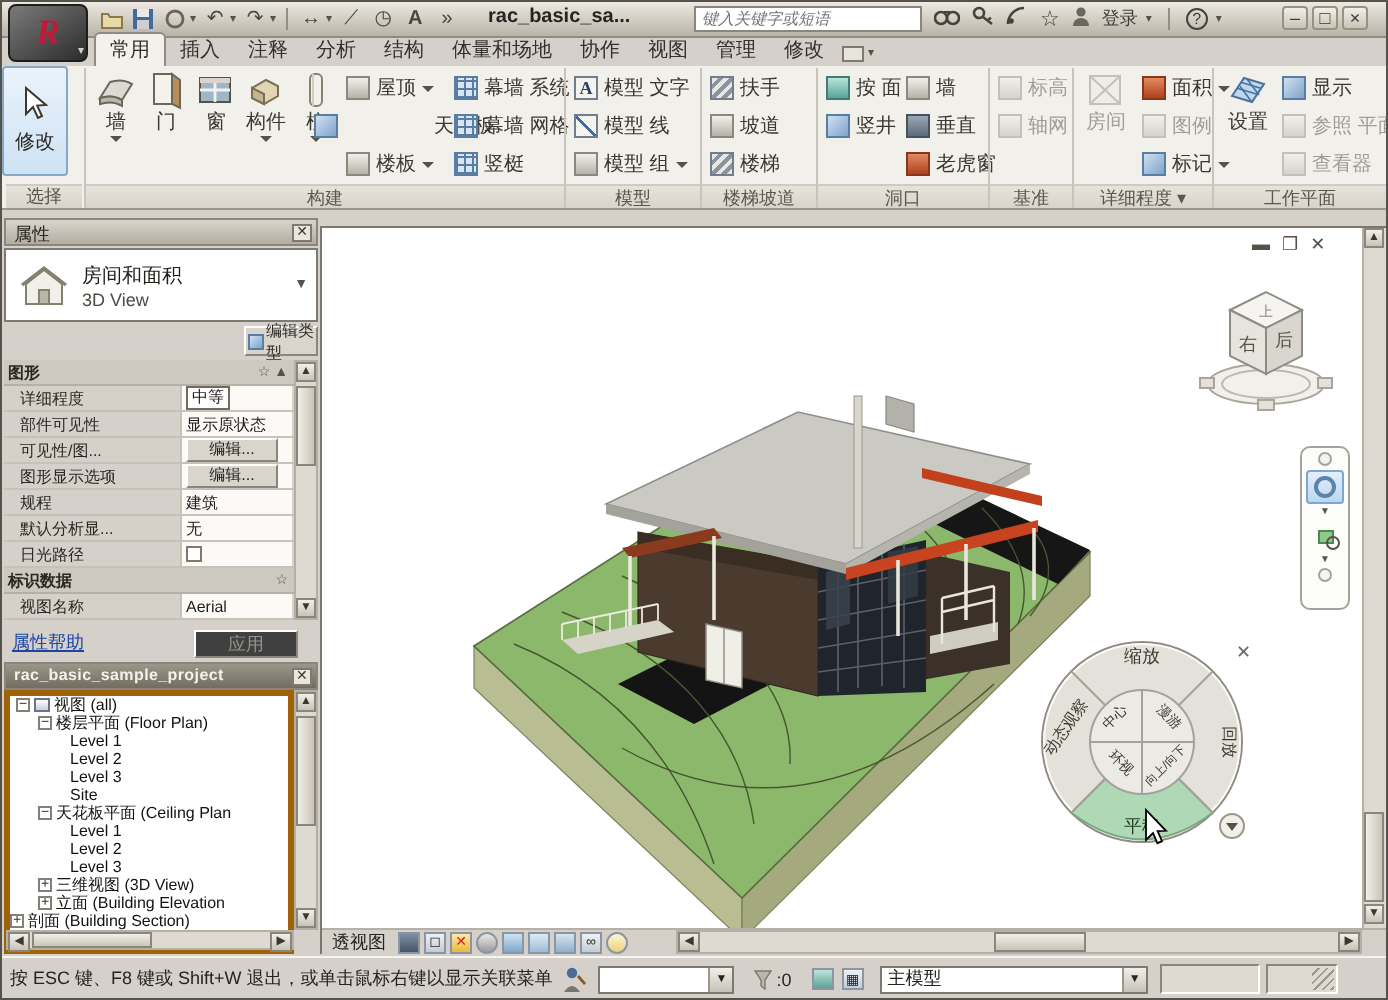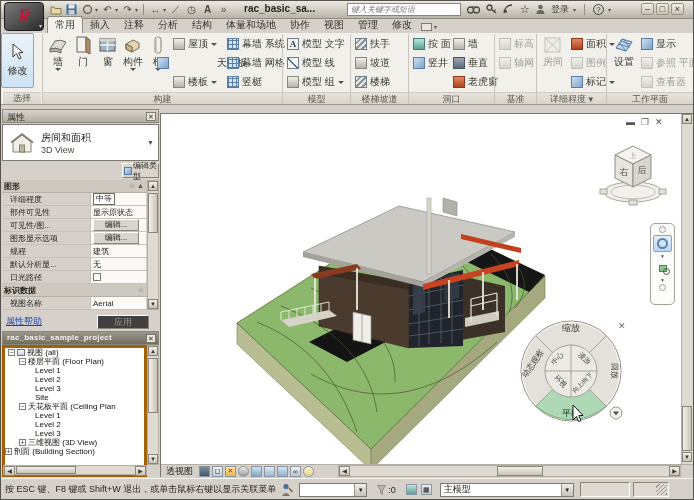--- a/index.html
+++ b/index.html
@@ -524,20 +524,24 @@
     <div class="trow" style="padding-left:30px;">
         <span>Level 2</span>
       </div>
     <div class="trow" style="padding-left:30px;">
         <span>Level 3</span>
       </div>
     <div class="trow" style="padding-left:14px;">
         <span class="exp plus"></span>
         <span>三维视图 (3D View)</span>
       </div>
+    <div class="trow" style="padding-left:14px;">
+        <span class="exp plus"></span>
+        <span>立面 (Building Elevation</span>
+      </div>
     <div class="trow" style="">
         <span class="exp plus"></span>
         <span>剖面 (Building Section)</span>
       </div>
   </div>
   <div id="treehs" class="abs">
     <span class="harr" style="left:0;">◀</span>
     <span class="harr" style="right:0;">▶</span>
     <span style="position:absolute;left:12px;top:0;width:60px;height:8px;background:linear-gradient(#f2efe8,#c9c4b7);border:1px solid #8a867c;"></span>
   </div>

